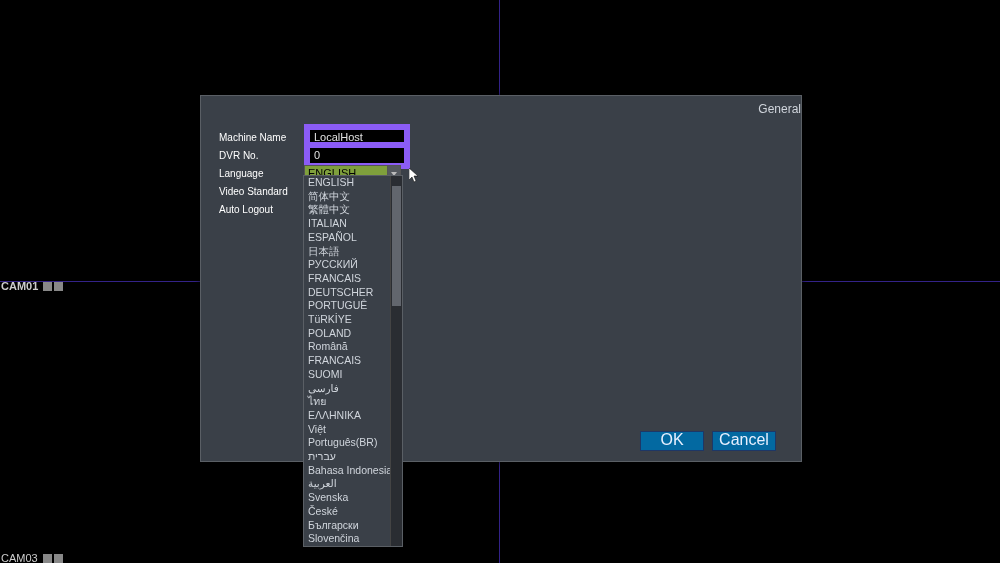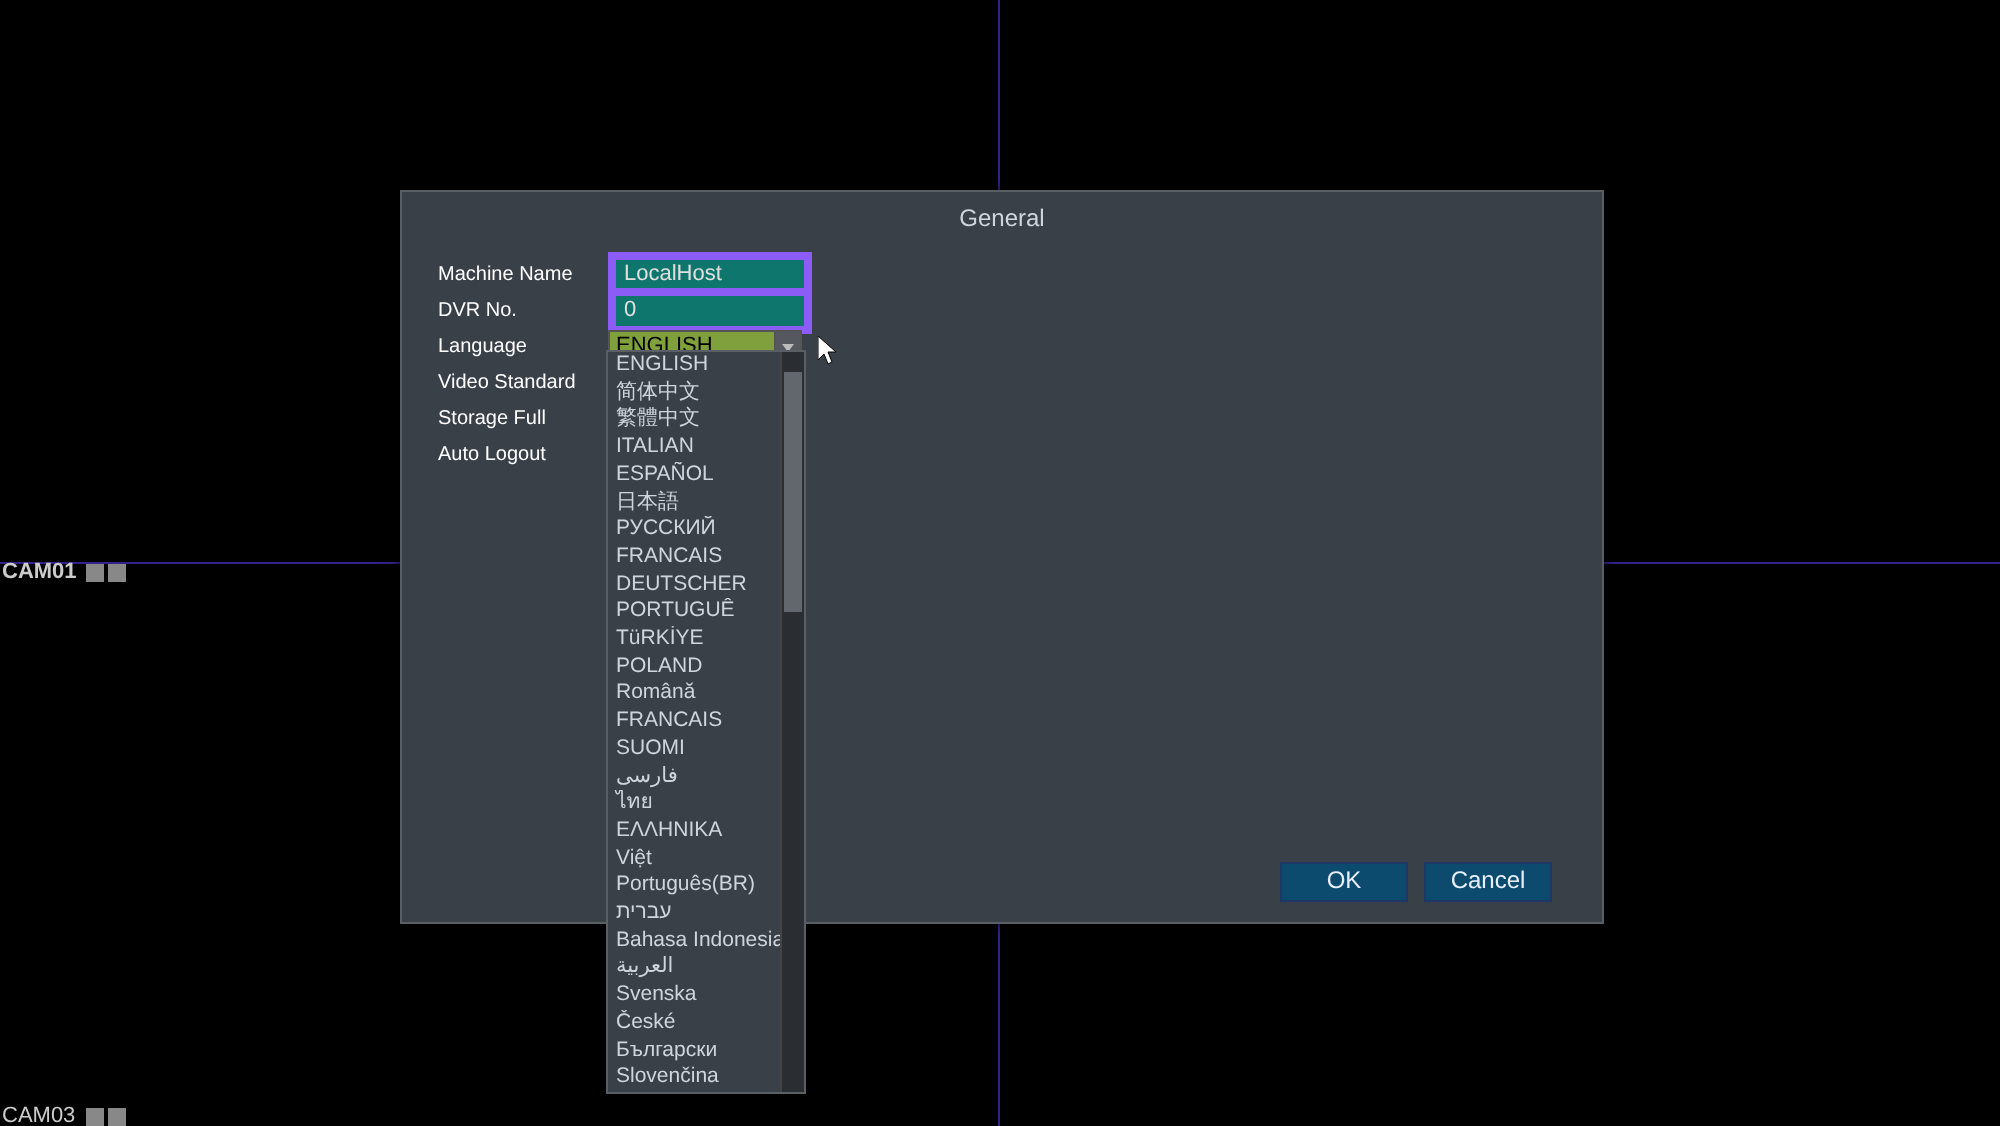--- a/index.html
+++ b/index.html
@@ -55,42 +55,42 @@
       position: absolute;
       left: 200px;
       top: 95px;
       width: 600px;
       height: 365px;
       background: #3A4048;
       border: 1px solid #5a5f65;
       box-shadow: 0 0 6px rgba(0,0,0,0.7);
     }
     .dialog-title {
-      text-align: center;
+      text-align: right;
       color: #d0d5dc;
       font-size: 12px;
       padding: 6px 0 4px;
     }
     .dialog-body {
       padding: 8px 18px;
     }
     .row {
       display: flex;
       align-items: center;
       height: 18px;
       margin-bottom: 0px;
     }
     .row-label {
       width: 85px;
       color: #ffffff;
       font-size: 10px;
     }
     .text-input {
-      background: #0f766e;
-      border: 4px solid #8b5cf6;
+      background: #000000;
+      border: 6px solid #8b5cf6;
       color: #e0e0e0;
       font-size: 11px;
       padding: 1px 4px;
       width: 86px;
       height: 13px;
     }
     .select-wrap {
       position: relative;
       width: 97px;
       height: 17px;
@@ -162,24 +162,24 @@
     .btn-row {
       position: absolute;
       bottom: 10px;
       right: 25px;
       display: flex;
       gap: 8px;
     }
     .btn {
       width: 62px;
       height: 18px;
-      background: #0c4a6e;
+      background: #0369a1;
       border: 1px solid #1e3766;
       color: #e8f0ff;
-      font-size: 12px;
+      font-size: 16px;
       text-align: center;
       line-height: 16px;
       cursor: pointer;
     }
     .cursor {
       position: absolute;
       left: 409px;
       top: 168px;
       z-index: 30;
       pointer-events: none;
@@ -232,23 +232,20 @@
     </div>
     <div class="row">
       <div class="row-label">Language</div>
       <div class="select-wrap">
         <div class="select-display">ENGLISH</div>
         <div class="select-arrow"></div>
       </div>
     </div>
     <div class="row">
       <div class="row-label">Video Standard</div>
-    </div>
-    <div class="row">
-      <div class="row-label">Storage Full</div>
     </div>
     <div class="row">
       <div class="row-label">Auto Logout</div>
     </div>
   </div>
   <div class="btn-row">
     <div class="btn">OK</div>
     <div class="btn">Cancel</div>
   </div>
 </div>

